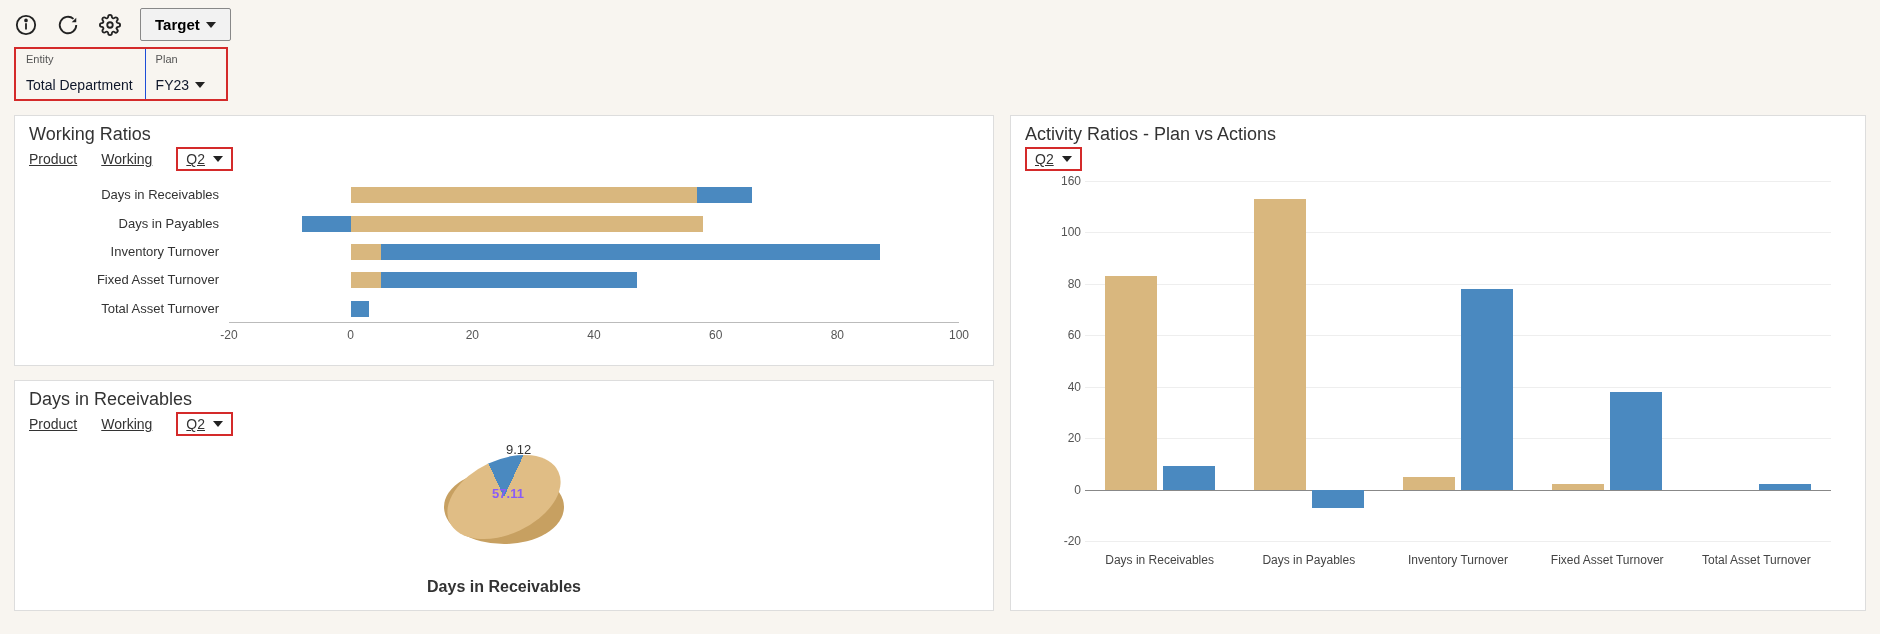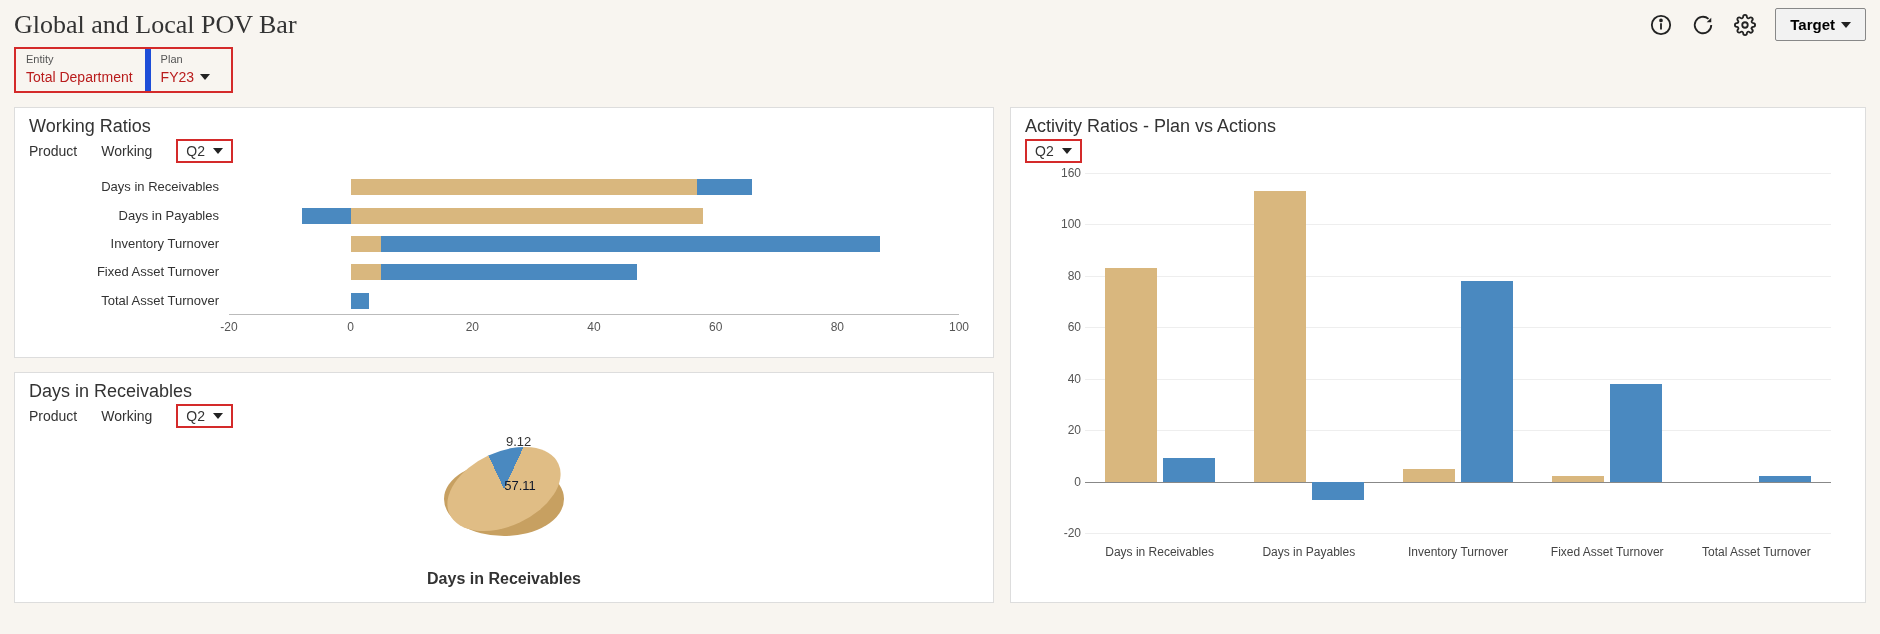--- a/index.html
+++ b/index.html
@@ -45,32 +45,32 @@
     border-radius: 2px;
   }
   .pov-global {
     margin: 6px 0 0 14px;
     border: 2px solid #d42a2a;
     display: inline-flex;
     background: #fff0;
   }
   .pov-cell {
     padding: 4px 12px 6px 10px;
-    border-right: 6px solid #1d4ed8;
+    border-right: 1px solid #1d4ed8;
     min-width: 120px;
   }
   .pov-cell:last-child { border-right: none; min-width: 80px; }
   .pov-label {
     font-size: 11px;
     color: #555;
   }
   .pov-value {
     font-size: 14px;
-    color: #b91c1c;
-    margin-top: 4px;
+    color: #0f172a;
+    margin-top: 12px;
     display: flex;
     align-items: center;
     gap: 6px;
   }
   .tri-down {
     width: 0; height: 0;
     border-left: 5px solid transparent;
     border-right: 5px solid transparent;
     border-top: 6px solid #222;
     display: inline-block;
@@ -93,20 +93,21 @@
     color: #333;
     margin-bottom: 2px;
   }
   .local-pov {
     display: flex;
     align-items: center;
     gap: 24px;
     font-size: 14px;
     color: #333;
     margin-bottom: 10px;
+    text-decoration: underline;
   }
   .q-box {
     border: 2px solid #d42a2a;
     padding: 2px 8px;
     display: inline-flex;
     align-items: center;
     gap: 8px;
     font-size: 14px;
   }
   
@@ -154,26 +155,26 @@
   .pie-top {
     position: absolute;
     left: 0; top: 8px;
     width: 120px; height: 74px;
     border-radius: 50%;
     background: conic-gradient(#4a89c0 0deg 50deg, #e0bd85 50deg 360deg);
     transform: rotate(-25deg);
   }
   .pie-label-center {
     position: absolute;
-    left: 16px; top: 34px;
+    left: 4px; top: 34px;
     width: 120px;
     text-align: center;
     font-size: 13px;
-    font-weight: 400;
-    color: #0f172a;
+    font-weight: 700;
+    color: #8b5cf6;
   }
   .pie-label-slice {
     position: absolute;
     top: -10px; left: 62px;
     font-size: 13px;
     color: #333;
   }
   .pie-caption {
     margin-top: 26px;
     font-size: 16px;
@@ -221,21 +222,20 @@
     left: -5px;
   }
 </style>
 </head>
 <body>
 
 
 
 
 <div class="header">
-  <div class="header-title">Global and Local POV Bar</div>
   <div class="header-icons">
     <div class="icon-btn">
       <svg width="22" height="22" viewBox="0 0 24 24" fill="none" stroke="#222" stroke-width="2">
           <circle cx="12" cy="12" r="10"></circle>
           <line x1="12" y1="10" x2="12" y2="17"></line>
           <circle cx="12" cy="7" r="1" fill="#222"></circle>
         </svg>
     </div>
     <div class="icon-btn">
       <svg width="22" height="22" viewBox="0 0 24 24" fill="none" stroke="#222" stroke-width="2">

